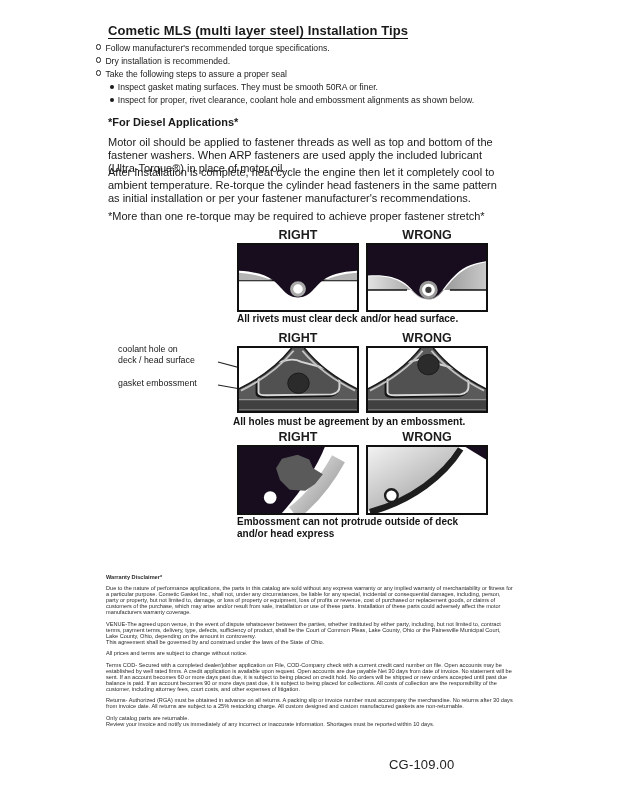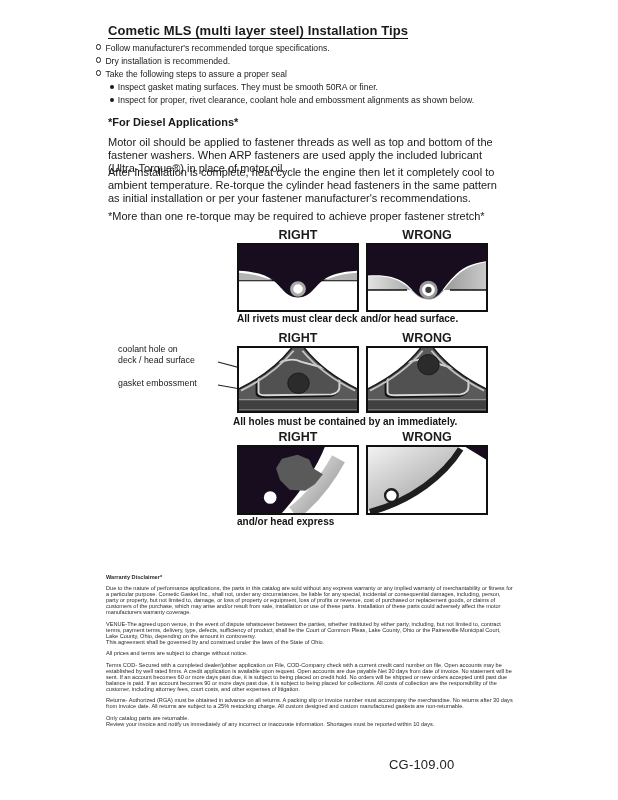--- a/index.html
+++ b/index.html
@@ -159,21 +159,21 @@
       <path d="M20,48 L20,28 C20,24 23,20 28,18 L50,13 C55,12 60,13 64,15 L96,24 C101,26 103,30 103,34 L103,42 C103,46 100,49 95,50 L28,51 C23,51 20,50 20,48 Z" fill="#515151" stroke="#d6d6d6" stroke-width="2"></path>
       <path d="M0,0 L54,0 C42,16 25,31 0,44 Z" fill="#ffffff"></path>
       <path d="M54,0 C42,16 25,31 0,44" stroke="#1a1a1a" stroke-width="1.6" fill="none"></path>
       <path d="M56,3 C44,18 27,33 2,46" stroke="#c4c4c4" stroke-width="2" fill="none"></path>
       <path d="M121,0 L67,0 C79,16 96,31 121,44 Z" fill="#ffffff"></path>
       <path d="M67,0 C79,16 96,31 121,44" stroke="#1a1a1a" stroke-width="1.6" fill="none"></path>
       <path d="M65,3 C77,18 94,33 119,46" stroke="#c4c4c4" stroke-width="2" fill="none"></path>
       <circle cx="62" cy="18" r="11" fill="#2b2b2b" stroke="#1a1a1a" stroke-width="1"></circle>
     </svg>
   </div>
-  <div class="abs cap" style="left:233px;top:416px;">All holes must be contained by an immediately.</div>
+  <div class="abs cap" style="left:233px;top:416px;">All holes must be agreement by an embossment.</div>
 
   <div class="abs rw-label" style="left:237px;top:430px;">RIGHT</div>
   <div class="abs rw-label" style="left:366px;top:430px;">WRONG</div>
 
   <div class="abs panel" style="left:237px;top:445px;height:70px;">
     <svg viewBox="0 0 121 68" preserveAspectRatio="none">
       <defs>
         <linearGradient id="gr3a" x1="0" y1="0" x2="1" y2="1">
           <stop offset="0" stop-color="#ededed"></stop>
             <stop offset="1" stop-color="#8f8f8f"></stop>
@@ -196,20 +196,21 @@
         </linearGradient>
       </defs>
       <rect width="121" height="68" fill="#ffffff"></rect>
       <path d="M0,0 L92,0 C74,28 44,54 0,66 Z" fill="url(#gr3b)"></path>
       <path d="M95,2 C78,29 46,55 2,67" stroke="#1e1e1e" stroke-width="6.5" fill="none"></path>
       <path d="M100,0 L121,0 L121,13 Z" fill="#170d1f"></path>
       <circle cx="24" cy="50" r="6.5" fill="#ffffff" stroke="#1e1e1e" stroke-width="2.4"></circle>
     </svg>
   </div>
   <div class="abs cap" style="left:237px;top:516px;line-height:12px;">
+    <div>Embossment can not protrude outside of deck</div>
     <div>and/or head express</div>
   </div>
 
   <div class="abs disclaimer">
     <div class="hd">Warranty Disclaimer*</div>
     <p>Due to the nature of performance applications, the parts in this catalog are sold without any express warranty or any implied warranty of merchantability or fitness for a particular purpose.  Cometic Gasket Inc., shall not, under any circumstances, be liable for any special, incidental or consequential damages, including, person, party or property, but not limited to, damage, or loss of property or equipment, loss of profits or revenue, cost of purchased or replacement goods, or claims of customers of the purchase, which may arise and/or result from sale, installation or use of these parts.  Installation of these parts could adversely affect the motor manufacturers warranty coverage.</p>
     <p class="tight">VENUE-The agreed upon venue, in the event of dispute whatsoever between the parties, whether instituted by either party, including, but not limited to, contract terms, payment terms, delivery, type, defects, sufficiency of product, shall be the Court of Common Pleas, Lake County, Ohio or the Painesville Municipal Court, Lake County, Ohio, depending on the amount in controversy.</p>
     <p>This agreement shall be governed by and construed under the laws of the State of Ohio.</p>
     <p>All prices and terms are subject to change without notice.</p>
     <p>Terms COD- Secured with a completed dealer/jobber application on File, COD-Company check with a current credit card number on file.  Open accounts may be established by well rated firms.  A credit application is available upon request.  Open accounts are due payable Net 30 days from date of invoice.  No statement will be sent.  If an account becomes 60 or more days past due, it is subject to being placed on credit hold.  No orders will be shipped or new orders accepted until past due balance is paid.  If an account becomes 90 or more days past due, it is subject to being placed for collections.  All costs of collection are the responsibility of the customer, including attorney fees, court costs, and other expenses of litigation.</p>

